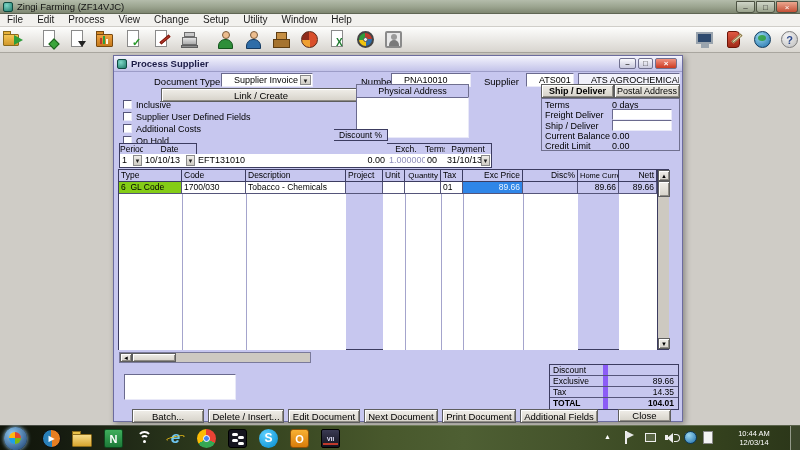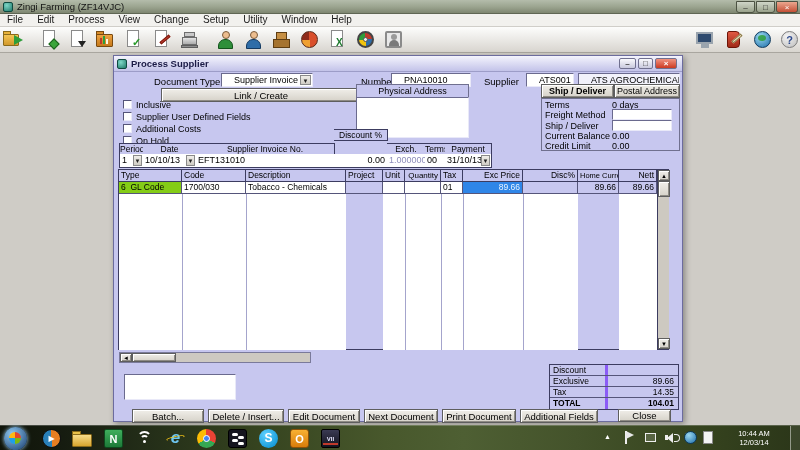--- a/index.html
+++ b/index.html
@@ -52,21 +52,21 @@
        font-size:9px;line-height:13px;padding:0 2px;overflow:hidden;white-space:nowrap}
   .th{position:absolute;top:0;height:12px;background:#c7c7ef;border-right:1px solid #3c3c60;
       border-bottom:1px solid #3c3c60;font-size:8.5px;line-height:11px;padding:0 2px;overflow:hidden;white-space:nowrap}
   .td{position:absolute;top:12px;height:12px;font-size:8.5px;line-height:11px;padding:0 2px;
       border-right:1px solid #55557a;border-bottom:1px solid #55557a;overflow:hidden;white-space:pre}
   .strip{position:absolute;top:24px;height:156px}
   .sep{position:absolute;top:24px;height:156px;width:1px;background:#a4a4cc}
   .r{text-align:right}
   
   .totrow{display:flex;height:11px;font-size:8.5px;line-height:10px;border-bottom:1px solid #55557a}
-  .totrow .tl{width:58px;padding-left:3px;border-right:3px solid #8b5cf6}
+  .totrow .tl{width:58px;padding-left:3px;border-right:5px solid #8b5cf6}
   .totrow .tv{flex:1;text-align:right;padding-right:4px}
   
   .task{left:0;top:425px;width:800px;height:25px;
         background:linear-gradient(90deg,#101409 0%,#161c10 8%,#232d18 18%,#35431f 32%,#48582c 48%,#4e5f33 58%,#44532b 72%,#37451f 86%,#2b3619 100%);
         border-top:1px solid rgba(255,255,255,.22)}
   .tico{position:absolute;top:2px;width:26px;height:21px}
   .traytxt{font-size:7.5px;color:#fff;line-height:9px;text-align:center}
   .glyphc{font-size:9px;color:#fff}
 </style>
 </head>
@@ -211,42 +211,41 @@
     <div class="a btn" style="left:47px;top:32px;width:200px;height:14px;line-height:13px">Link / Create</div>
 
     <div class="a lav" style="left:242px;top:28px;width:113px;height:29px;border:1px solid #70708f;text-align:center;font-size:9px;line-height:12px">Physical Address</div>
     <div class="a fld" style="left:242px;top:41px;width:113px;height:41px"></div>
 
     <div class="a btn" style="left:427px;top:28px;width:73px;height:14px;line-height:13px;font-weight:bold;font-size:9px">Ship / Deliver</div>
     <div class="a btn" style="left:500px;top:28px;width:66px;height:14px;line-height:13px;font-size:9px">Postal Address</div>
     <div class="a" style="left:427px;top:42px;width:139px;height:53px;border:1px solid #70708f">
       <span class="a lbl" style="left:3px;top:1px;font-size:9px">Terms</span>
       <span class="a lbl" style="left:70px;top:1px;font-size:9px">0 days</span>
-      <span class="a lbl" style="left:3px;top:11px;font-size:9px">Freight Method</span>
+      <span class="a lbl" style="left:3px;top:11px;font-size:9px">Freight Deliver</span>
       <div class="a fld" style="left:70px;top:10px;width:60px;height:11px"></div>
       <span class="a lbl" style="left:3px;top:22px;font-size:9px">Ship / Deliver</span>
       <div class="a fld" style="left:70px;top:21px;width:60px;height:11px"></div>
       <span class="a lbl" style="left:3px;top:32px;font-size:9px">Current Balance</span>
       <span class="a lbl" style="left:70px;top:32px;font-size:9px">0.00</span>
       <span class="a lbl" style="left:3px;top:42px;font-size:9px">Credit Limit</span>
       <span class="a lbl" style="left:70px;top:42px;font-size:9px">0.00</span>
     </div>
 
     <div class="a cb" style="left:9px;top:44px"></div>
     <span class="a lbl" style="left:22px;top:44px;font-size:9px">Inclusive</span>
     <div class="a cb" style="left:9px;top:56px"></div>
     <span class="a lbl" style="left:22px;top:56px;font-size:9px">Supplier User Defined Fields</span>
     <div class="a cb" style="left:9px;top:68px"></div>
     <span class="a lbl" style="left:22px;top:68px;font-size:9px">Additional Costs</span>
     <div class="a cb" style="left:9px;top:80px"></div>
     <span class="a lbl" style="left:22px;top:80px;font-size:9px">On Hold</span>
 
     <div class="pgh" style="left:5px;top:87px;width:25px;border-left:1px solid #3c3c60">Period</div>
     <div class="pgh" style="left:29px;top:87px;width:54px">Date</div>
-    <div class="pgh" style="left:82px;top:87px;width:139px">Supplier Invoice No.</div>
     <div class="pgh" style="left:220px;top:73px;width:54px">Discount %</div>
     <div class="pgh" style="left:273px;top:87px;width:39px">Exch. Rate</div>
     <div class="pgh" style="left:311px;top:87px;width:21px">Terms</div>
     <div class="pgh" style="left:331px;top:87px;width:47px">Payment Due</div>
 
     <div class="pgv" style="left:5px;top:98px;width:25px;border-left:1px solid #3c3c60"><span>1</span><span class="da" style="width:9px;line-height:11px">▼</span></div>
     <div class="pgv" style="left:29px;top:98px;width:54px"><span>10/10/13</span><span class="da" style="width:9px;line-height:11px">▼</span></div>
     <div class="pgv" style="left:82px;top:98px;width:139px">EFT131010</div>
     <div class="pgv r" style="left:220px;top:98px;width:54px">0.00</div>
     <div class="pgv r" style="left:273px;top:98px;width:39px;color:#8d8dbb">1.000000</div>

